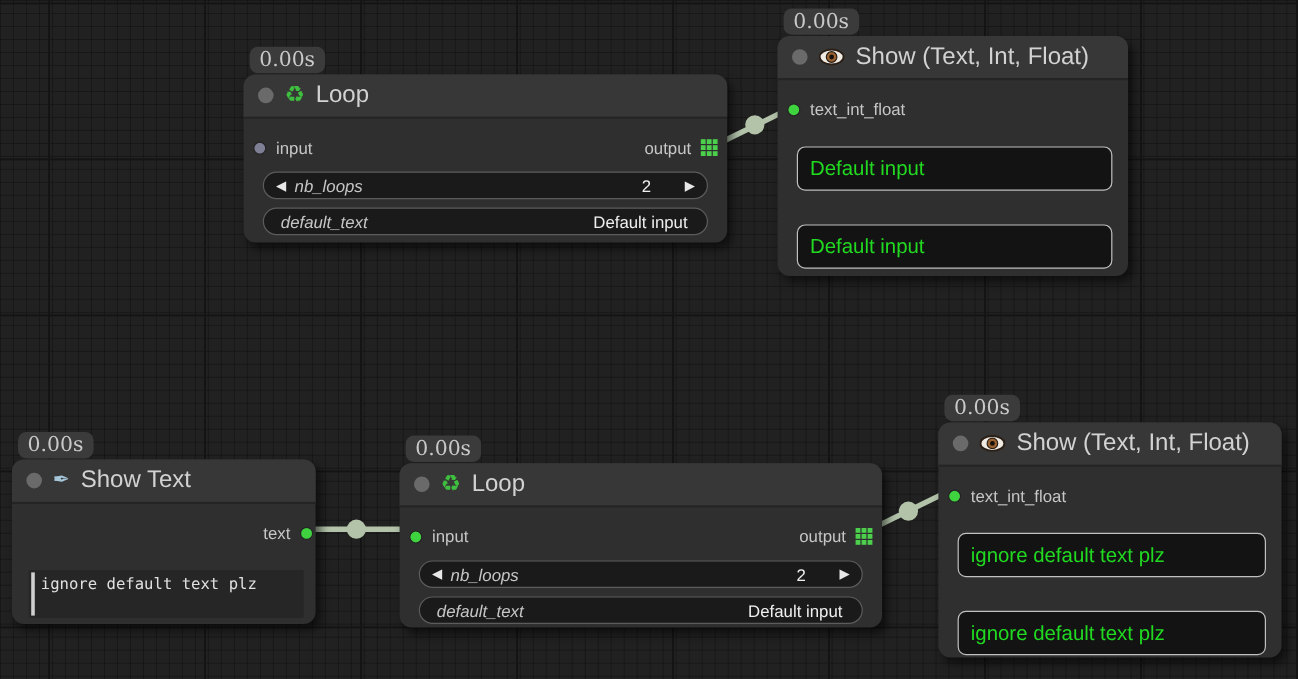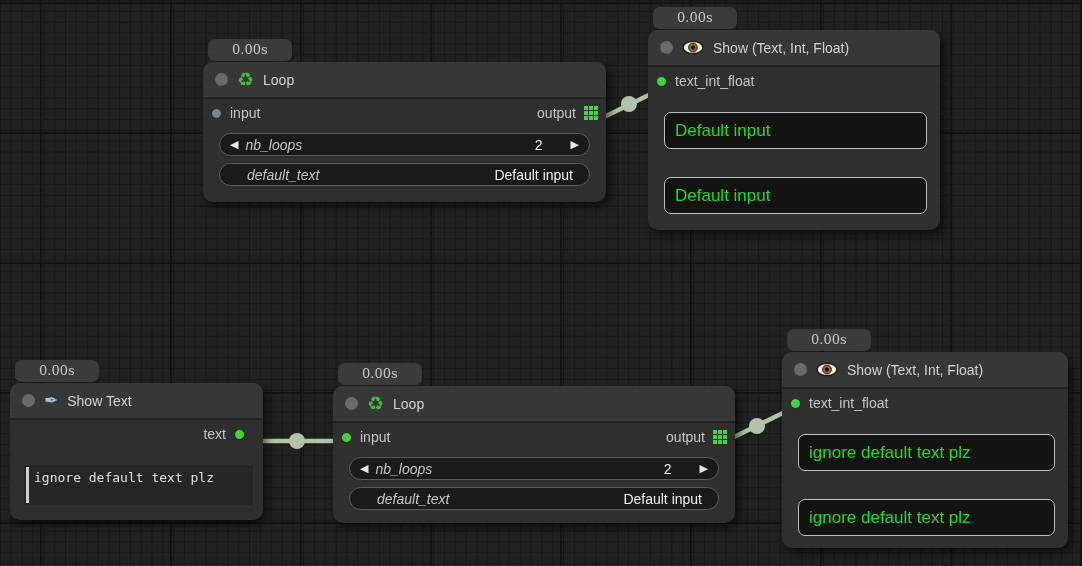--- a/index.html
+++ b/index.html
@@ -31,73 +31,73 @@
     box-shadow:4px 5px 8px rgba(0,0,0,0.55);
   }
   #node-loop1{ left:203px; top:62px;  width:403px; height:140px; }
   #node-show1{ left:648px; top:30px;  width:292px; height:200px; }
   #node-write1{left:10px;  top:383px; width:253px; height:137px; }
   #node-loop2{ left:333px; top:386px; width:402px; height:137px; }
   #node-show2{ left:782px; top:352px; width:286px; height:196px; }
 
   .badge{
     position:absolute; top:-23px; left:5px;
-    height:22px; padding:2px 24px;
+    height:22px; padding:2px 8px;
     background:#3b3b3b; border-radius:7px;
-    color:#c9c9c9; font-family:"DejaVu Serif", serif; font-size:13px;
+    color:#c9c9c9; font-family:"DejaVu Serif", serif; font-size:17px;
     line-height:18px; z-index:1;
   }
   .titlebar{
     position:relative; z-index:2;
     height:37px; display:flex; align-items:center; gap:9px;
     padding:0 12px;
     background:#373737; border-radius:10px 10px 0 0;
     border-bottom:2px solid #242424;
   }
   .collapse-dot{ width:13px; height:13px; border-radius:50%; background:#6a6a6a; flex:0 0 auto; }
   .node-icon{ font-family:"DejaVu Sans", sans-serif; line-height:1; flex:0 0 auto; }
   .recycle{ color:#3fbf3f; font-size:19px; }
   .pen{ color:#a6c7da; font-size:17px; }
   .eye-svg{ display:block; flex:0 0 auto; }
-  .title-text{ color:#d2d2d2; font-size:14px; white-space:nowrap; }
-
-  .slots{ display:flex; justify-content:space-between; align-items:center; height:26px; margin-top:1px; padding:0 8px;text-align:center; }
+  .title-text{ color:#d2d2d2; font-size:20px; white-space:nowrap; }
+
+  .slots{ display:flex; justify-content:space-between; align-items:center; height:26px; margin-top:11px; padding:0 8px;text-align:center; }
   .slot{ display:flex; align-items:center; gap:8px; }
   .pin{ width:11px; height:11px; border-radius:50%; border:1px solid #242424; flex:0 0 auto; }
   .pin.green{ background:#3fd33f; }
   .pin.gray{ background:#7e7e95; }
   .slot-label{ color:#c6c6c6; font-size:14px; white-space:nowrap; }
 
   .grid9-wrap{ width:14px; height:14px; position:relative; flex:0 0 auto; }
   .grid9{ position:absolute; left:0; top:0; width:3.5px; height:3.5px; background:#4ccf4c; color:#4ccf4c;
     box-shadow:5px 0,10px 0,0 5px,5px 5px,10px 5px,0 10px,5px 10px,10px 10px; }
 
   .widget{
     height:23px; margin:7px 16px 0 16px;
     background:#1a1a1a; border:1px solid #5c5c5c; border-radius:12px;
     display:flex; align-items:center; font-size:14px; padding:0 10px;
     color:#c6c6c6;
   }
   .warrow{ font-family:"DejaVu Sans", sans-serif; font-size:11px; color:#e8e8e8; flex:0 0 auto; }
   .wname{ margin-left:7px; white-space:nowrap;font-style:italic; }
-  .widget.noarrows .wname{ margin-left:17px; }
+  .widget.noarrows .wname{ margin-left:4px; }
   .wvalue{ margin-left:auto; color:#efefef; white-space:nowrap; }
   .widget.num .wvalue{ margin-right:28px; }
   .widget.noarrows .wvalue{ margin-right:6px; }
 
   .show-box{
     height:37px; margin:0 13px 0 16px;
     background:#131313; border:1px solid #c0c0c0; border-radius:7px;
     display:flex; align-items:center; padding:0 10px;
     color:#21d921; font-size:17px; white-space:nowrap; overflow:hidden;
   }
   .show-box.first{ margin-top:18px; }
   .show-box.second{ margin-top:28px; }
 
-  .write-slots{ justify-content:flex-end; padding-right:18px; }
+  .write-slots{ justify-content:flex-end; padding-right:2px; }
   .textarea{
     position:relative; margin:18px 10px 0 14px; height:40px;
     background:#262626; border-radius:1px;
     font-family:"DejaVu Sans Mono", monospace; font-size:13px; color:#e0e0e0;
     padding:5px 6px 0 10px; overflow:hidden; white-space:nowrap;
   }
   .caret{ position:absolute; left:2px; top:2px; bottom:2px; width:3px; background:#cfcfcf; }
 </style>
 </head>
 <body>

